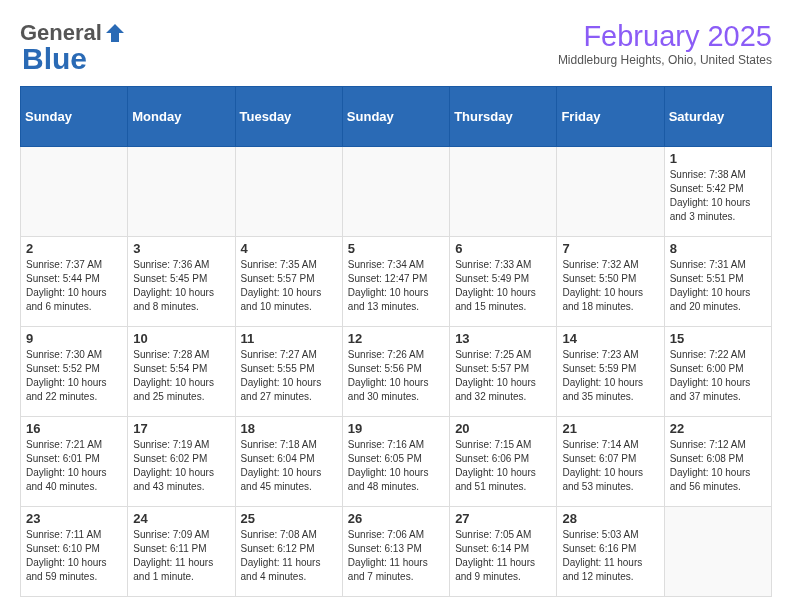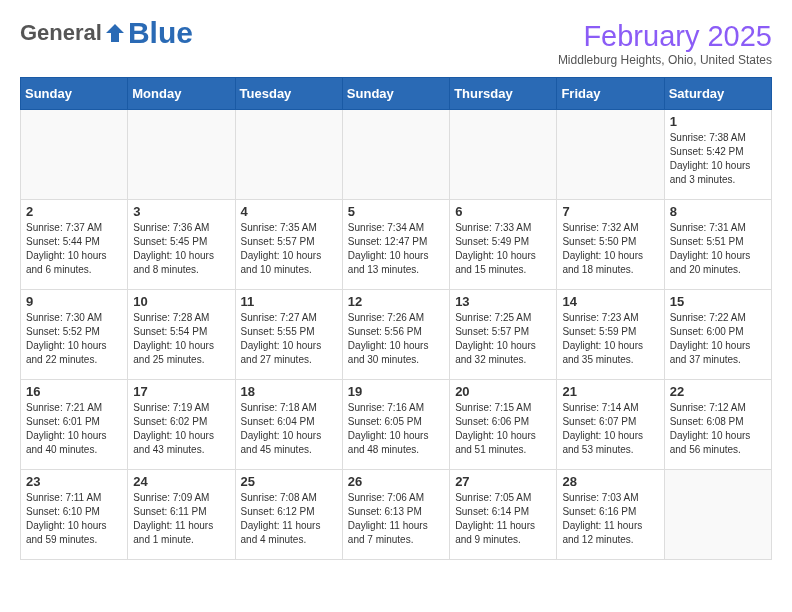--- a/index.html
+++ b/index.html
@@ -11,21 +11,21 @@
       padding: 20px;
     }
     .header {
       display: flex;
       justify-content: space-between;
       align-items: flex-start;
       margin-bottom: 10px;
     }
     .logo {
       display: flex;
-      flex-direction: row;
+      flex-direction: column;
       align-items: flex-start;
     }
     .title-block {
       text-align: right;
     }
     .month-title {
       font-size: 29px;
       color: #8b5cf6;
       font-weight: normal;
     }
@@ -36,21 +36,21 @@
     .calendar {
       width: 100%;
       border-collapse: collapse;
       border: 1px solid #ccc;
     }
     .calendar th {
       background: #2a6ab5;
       color: #fff;
       font-size: 13px;
       font-weight: bold;
-      padding: 8px 4px;
+      padding: 22px 4px;
       text-align: left;
       border: 1px solid #1a5aa5;
     }
     .calendar td {
       vertical-align: top;
       border: 1px solid #ddd;
       padding: 4px 5px;
       width: calc(100% / 7);
       min-height: 90px;
       height: 90px;
@@ -277,20 +277,20 @@
 Daylight: 11 hours and 7 minutes.</div>
         </td>
         <td>
           <span class="day-number">27</span>
           <div class="day-info">Sunrise: 7:05 AM
 Sunset: 6:14 PM
 Daylight: 11 hours and 9 minutes.</div>
         </td>
         <td>
           <span class="day-number">28</span>
-          <div class="day-info">Sunrise: 7:03 AM
+          <div class="day-info">Sunrise: 5:03 AM
 Sunset: 6:16 PM
 Daylight: 11 hours and 12 minutes.</div>
         </td>
         <td class="empty"></td>
       </tr>
     </tbody>
 </table>
 
 </body></html>

